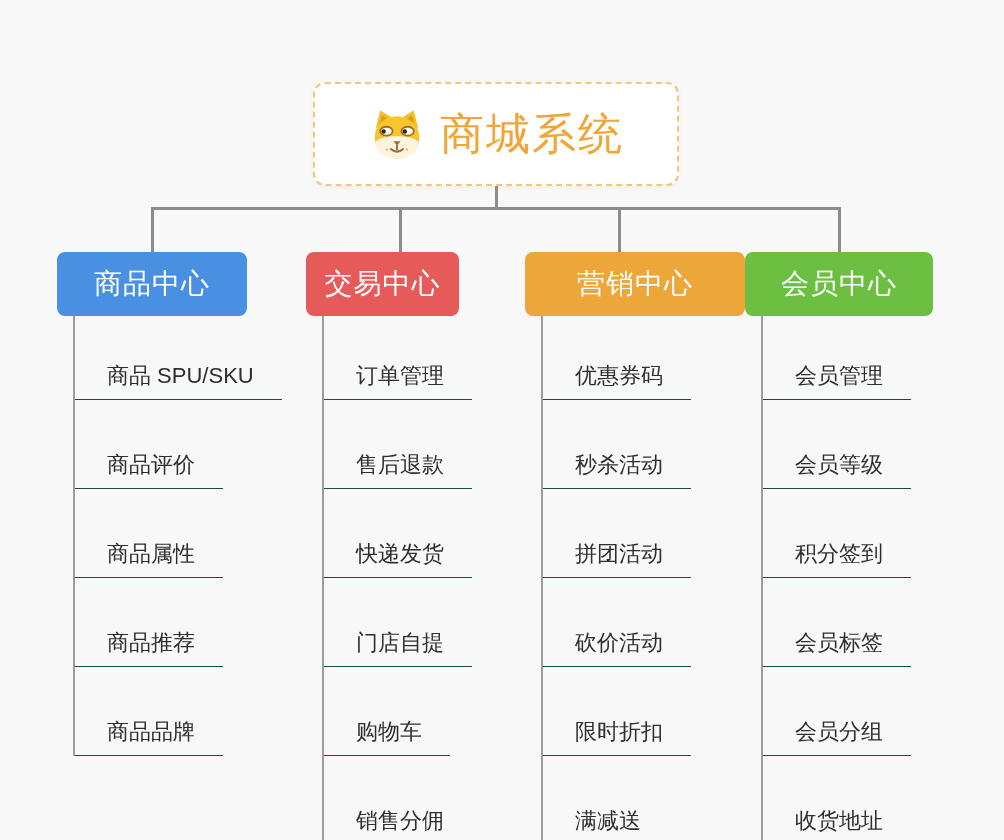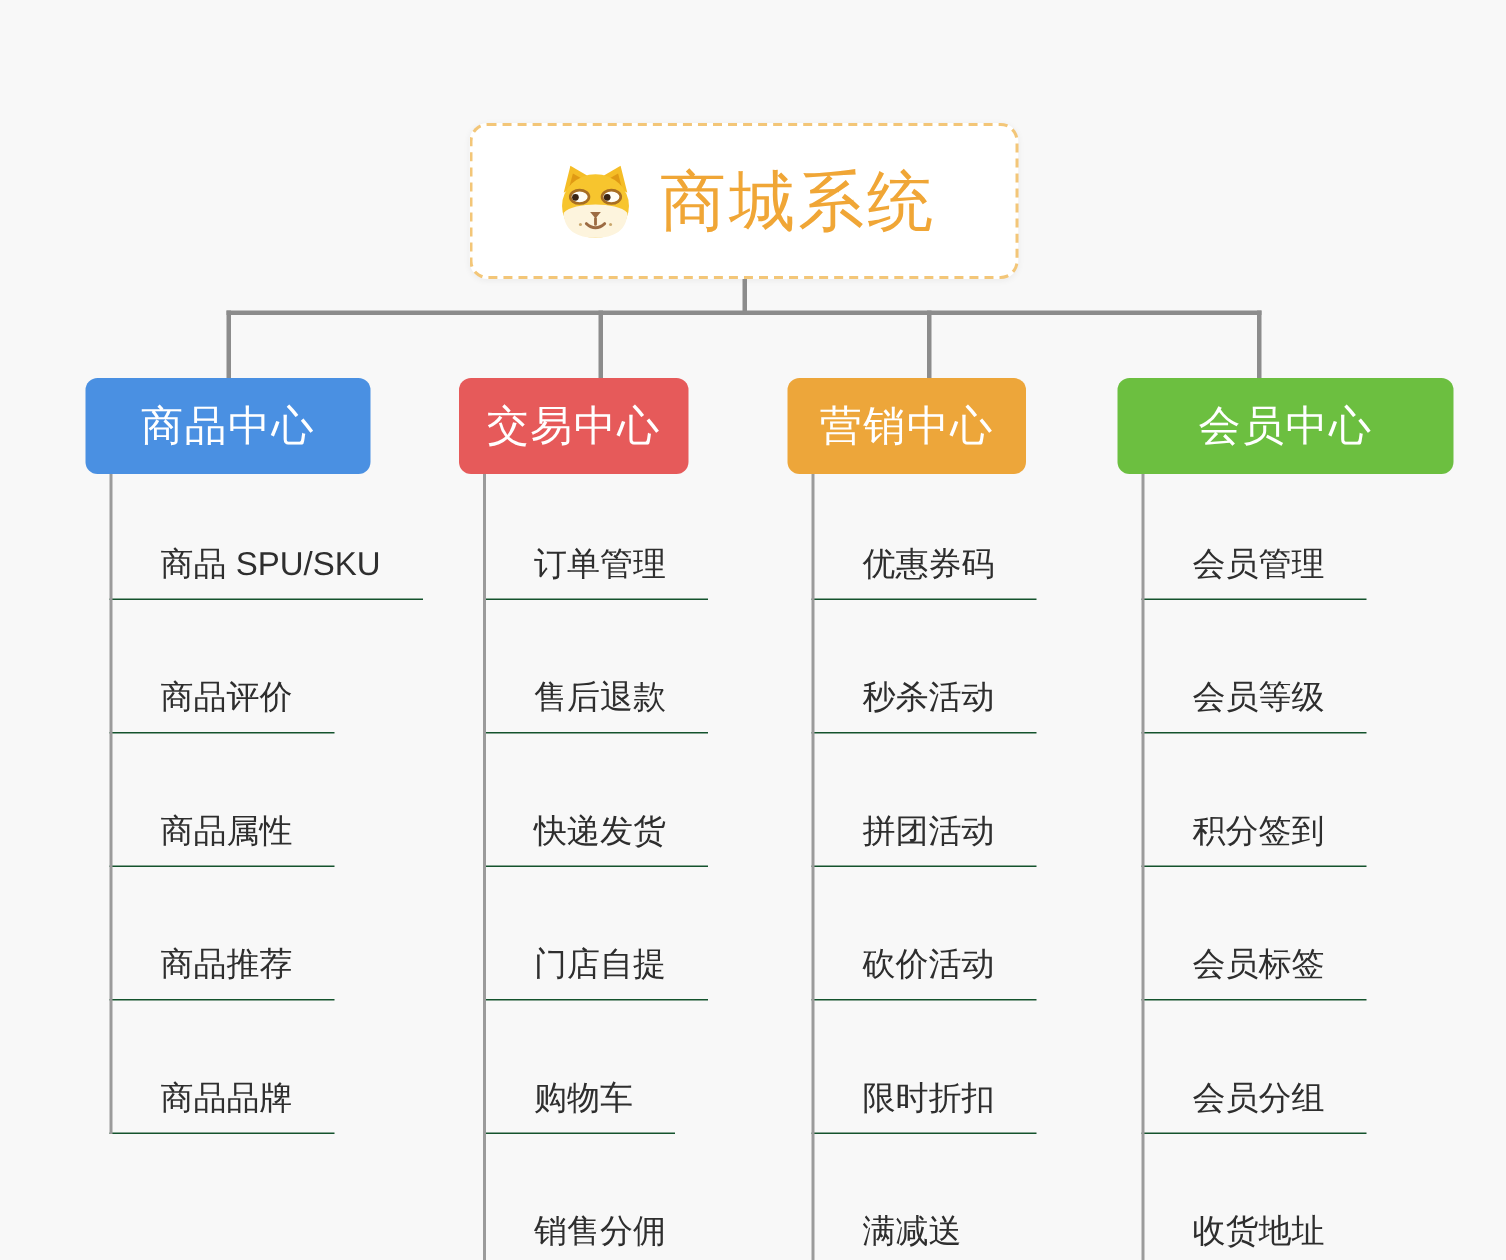--- a/index.html
+++ b/index.html
@@ -146,21 +146,21 @@
           <span class="leaf-label">门店自提</span>
         </div>
         <div class="leaf-row">
           <span class="leaf-label">购物车</span>
         </div>
         <div class="leaf-row">
           <span class="leaf-label">销售分佣</span>
         </div>
       </div>
       <div class="conn" style="left: 617.5px; top: 161px; width: 3px; height: 45px;"></div>
-      <div class="branch" style="left: 525px; width: 159px; background: rgb(237, 166, 58);">
+      <div class="branch" style="left: 525px; width: 220px; background: rgb(237, 166, 58);">
         <span>营销中心</span>
       </div>
       <div class="leaf-col" style="left: 541px;">
         <div class="trunk"></div>
         <div class="leaf-row">
           <span class="leaf-label">优惠券码</span>
         </div>
         <div class="leaf-row">
           <span class="leaf-label">秒杀活动</span>
         </div>
@@ -171,21 +171,21 @@
           <span class="leaf-label">砍价活动</span>
         </div>
         <div class="leaf-row">
           <span class="leaf-label">限时折扣</span>
         </div>
         <div class="leaf-row">
           <span class="leaf-label">满减送</span>
         </div>
       </div>
       <div class="conn" style="left: 837.5px; top: 161px; width: 3px; height: 45px;"></div>
-      <div class="branch" style="left: 745px; width: 224px; background: rgb(108, 191, 64);">
+      <div class="branch" style="left: 745px; width: 188px; background: rgb(108, 191, 64);">
         <span>会员中心</span>
       </div>
       <div class="leaf-col" style="left: 761px; text-align: center;">
         <div class="trunk"></div>
         <div class="leaf-row">
           <span class="leaf-label">会员管理</span>
         </div>
         <div class="leaf-row">
           <span class="leaf-label">会员等级</span>
         </div>

